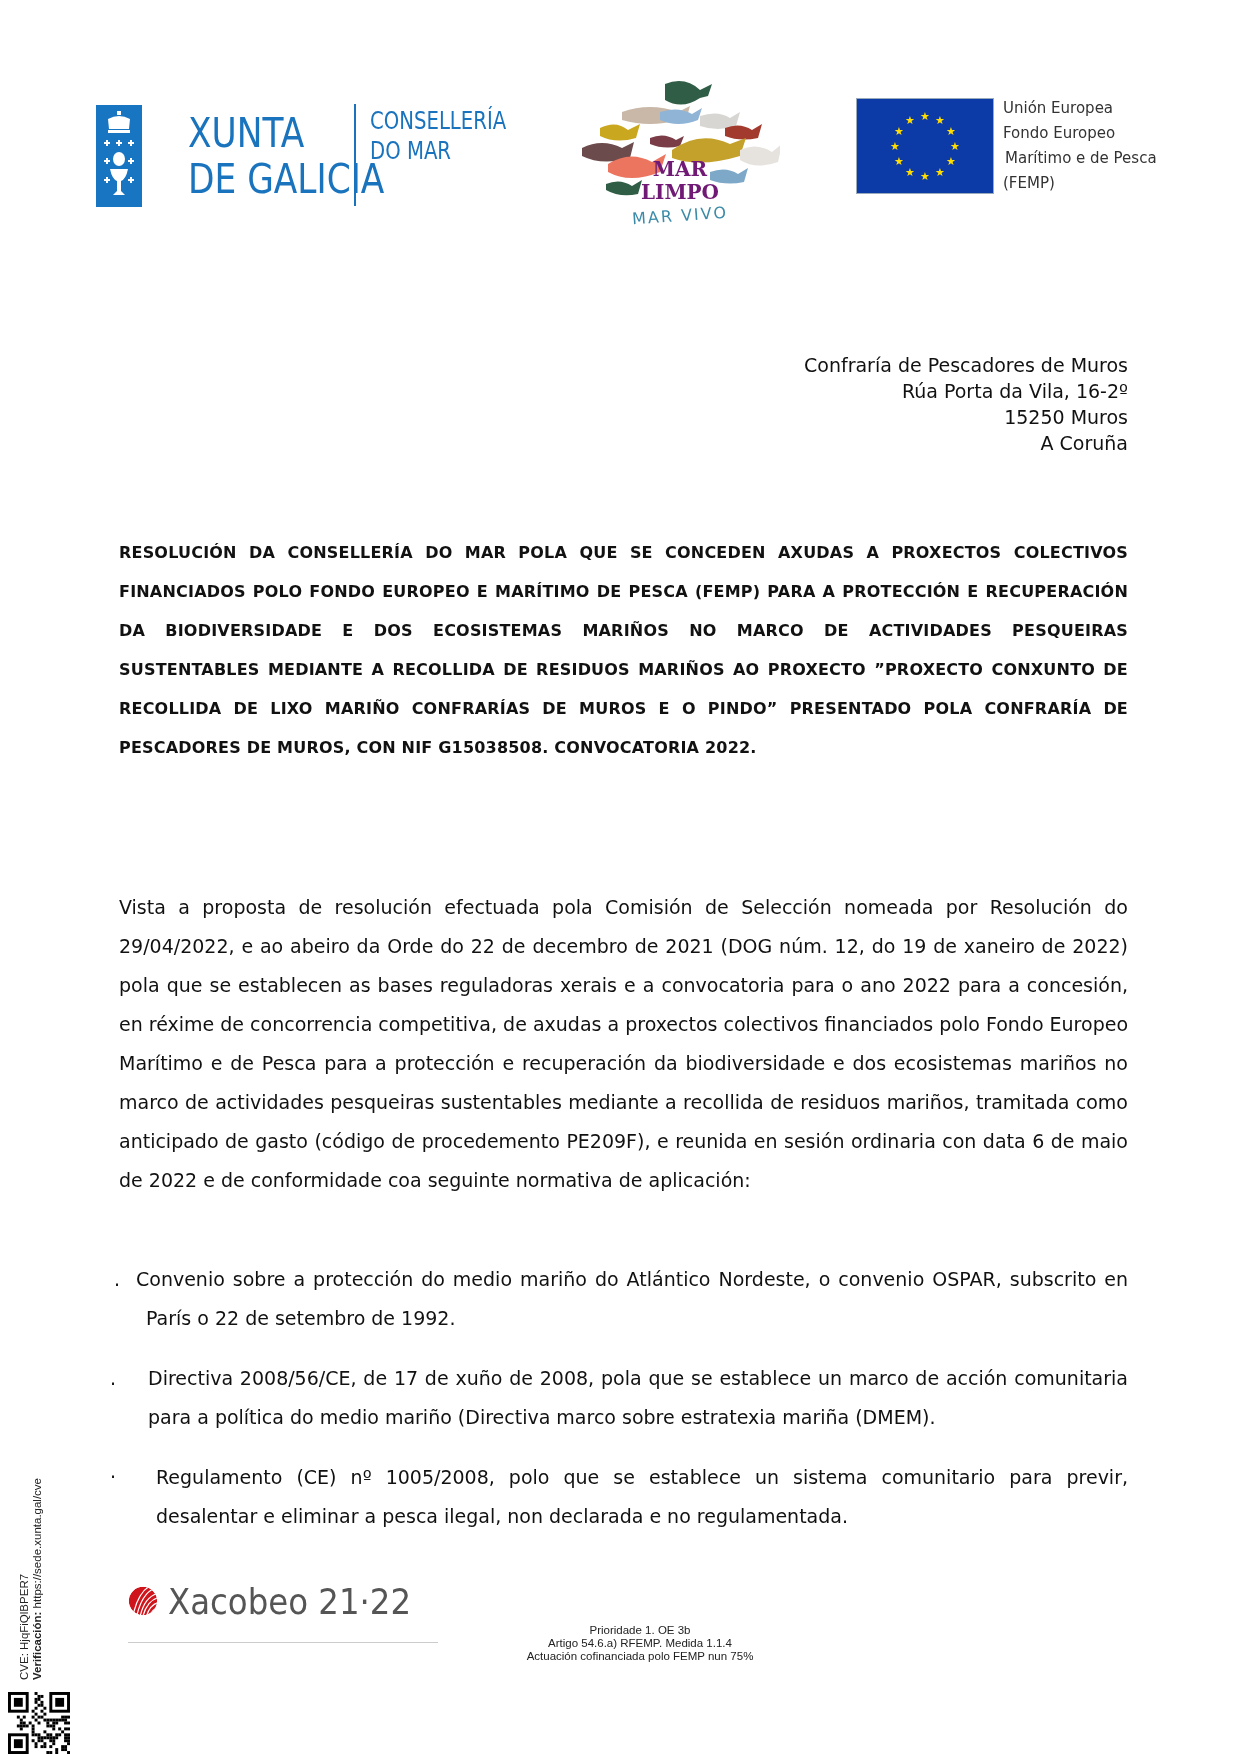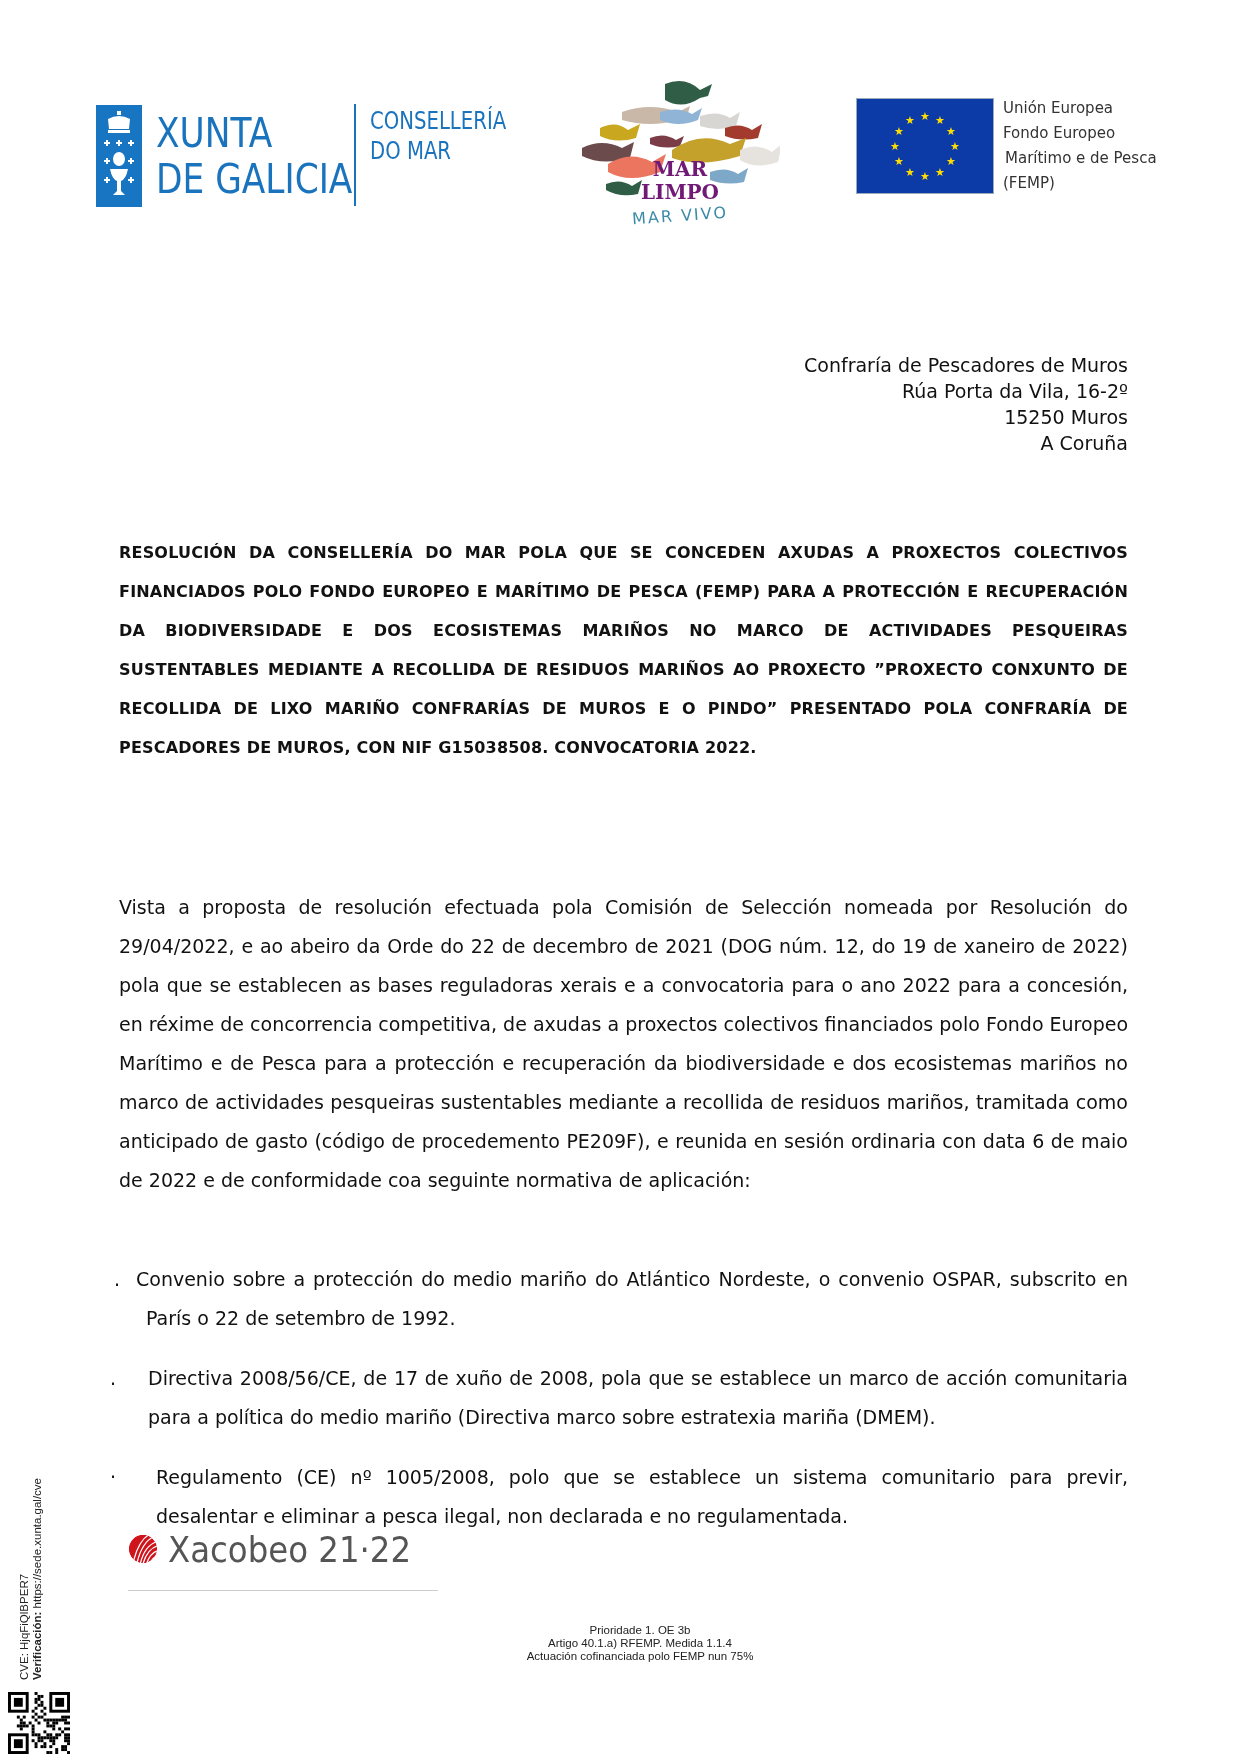--- a/index.html
+++ b/index.html
@@ -1,20 +1,20 @@
 <!DOCTYPE html>
 <html><head>
   <meta charset="utf-8">
   <style>
     html, body { margin:0; padding:0; background:#ffffff; }
     body { width:1240px; height:1754px; position:relative; overflow:hidden;
            font-family: "DejaVu Sans", sans-serif; color:#111; }
 
     
-    .xunta { position:absolute; left:96px; top:104px; height:104px; display:flex; align-items:center; }
+    .xunta { position:absolute; left:96px; top:104px; height:104px; display:flex; align-items:center;gap:32px; }
     .xunta .shield { width:46px; height:102px; background:#1875c2; position:relative; }
     .xunta .shield svg { position:absolute; left:0; top:0; }
     .xunta .words { margin-left:14px; color:#1a73bd; font-family:"DejaVu Sans", sans-serif;
                     font-size:40px; line-height:46px; letter-spacing:0px; font-weight:normal;
                     transform:scaleX(0.86); transform-origin:left center; white-space:nowrap; }
     .xunta .sep { position:absolute; left:258px; top:0; width:2px; height:102px; background:#1a73bd; }
     .xunta .cons { position:absolute; left:274px; top:2px; color:#1a73bd; font-size:24px; line-height:30px;
                    transform:scaleX(0.82); transform-origin:left top; white-space:nowrap; }
 
     .marlimpo { position:absolute; left:560px; top:72px; width:220px; height:160px; }
@@ -42,21 +42,21 @@
     .li { position:relative; line-height:39px; text-align:justify; margin-bottom:21px; }
     .li .bullet { position:absolute; left:0; top:0; }
     .li .txt { display:block; text-align:justify; }
     .li1 .txt { padding-left:29px; text-indent:0; }
     .li1 .txt { margin-left:0; }
     .li2 .txt, .li3 .txt { }
     .li2 { padding-left:36px; }
     .li3 { padding-left:44px; }
 
     
-    .xacobeo { position:absolute; left:128px; top:1508px; width:310px; height:82px; border-bottom:1px solid #ccc; display:flex; align-items:center; }
+    .xacobeo { position:absolute; left:128px; top:1560px; width:310px; height:82px; border-bottom:1px solid #ccc; display:flex; align-items:center; }
     .xacobeo .xtext { margin-left:10px; font-size:36px; color:#555; transform:scaleX(0.9); transform-origin:left center; white-space:nowrap; }
     .footnote { position:absolute; left:490px; top:1624px; width:300px; text-align:center; font-family:"Liberation Sans", sans-serif; font-size:11.5px; line-height:13px; color:#222; }
 
     .side { position:absolute; left:18px; top:1680px; transform:rotate(-90deg); transform-origin:left top; font-family:"Liberation Sans", sans-serif; font-size:11.5px; line-height:13px; color:#222; white-space:nowrap; }
     .side .b { font-weight:bold; }
     .qr { position:absolute; left:8px; top:1692px; width:62px; height:62px; }
   </style>
 </head>
 <body>
 
@@ -190,21 +190,21 @@
         <path d="M62 8 Q34 22 22 70"></path>
         <path d="M52 2 Q26 18 14 64"></path>
       </g>
     </g>
   </svg>
   <span class="xtext">Xacobeo 21·22</span>
 </div>
 
 <div class="footnote">
   <div>Prioridade 1. OE 3b</div>
-  <div>Artigo 40.1.a) RFEMP. Medida 1.1.4</div>
+  <div>Artigo 54.6.a) RFEMP. Medida 1.1.4</div>
   <div>Actuación cofinanciada polo FEMP nun 75%</div>
 </div>
 
 <div class="side">
   <div>CVE: HjqFiQlBPER7</div>
   <div><span class="b">Verificación:</span> <span>https://sede.xunta.gal/cve</span></div>
 </div>
 
 <svg class="qr" viewBox="0 0 21 21" id="qr">
     <rect width="21" height="21" fill="#fff"></rect>

